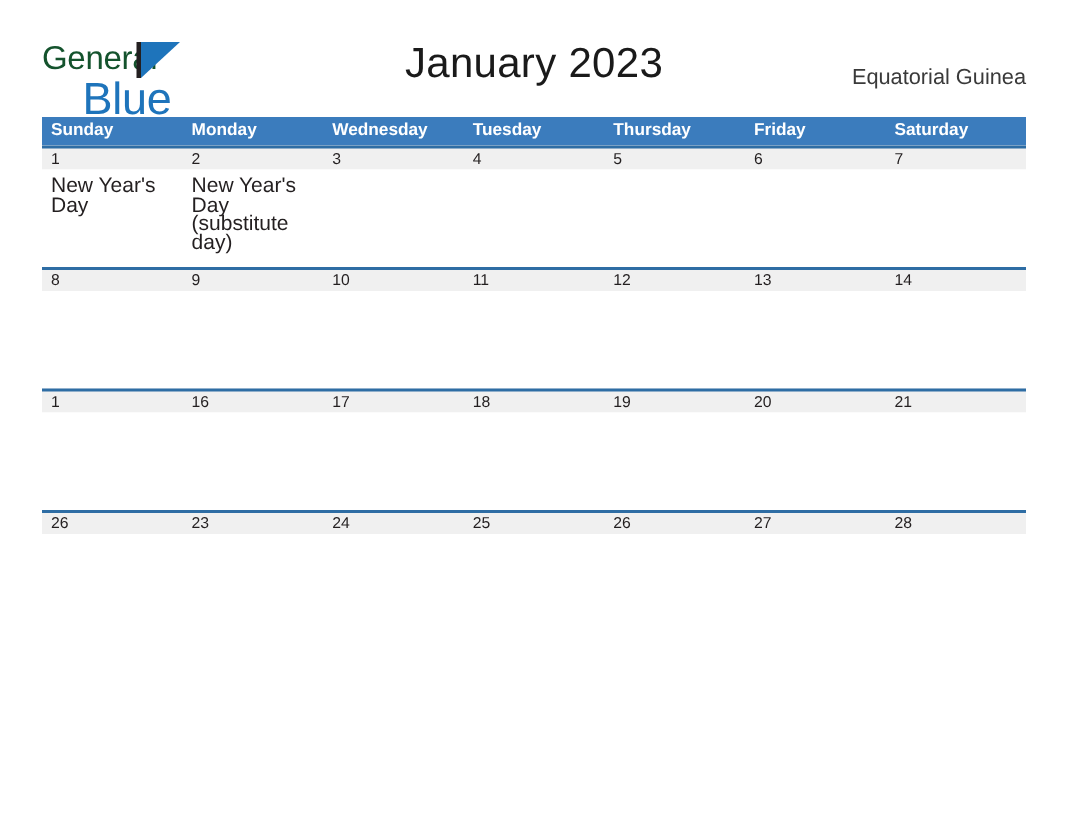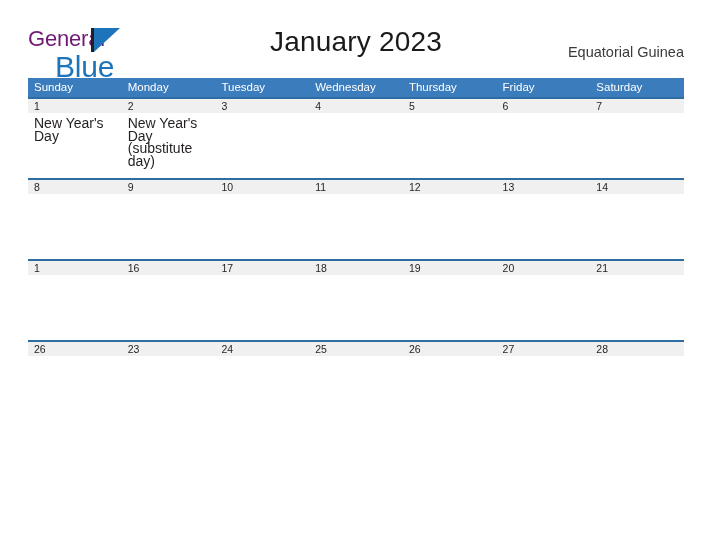--- a/index.html
+++ b/index.html
@@ -38,21 +38,21 @@
     width: 110px;
     height: 44px;
     line-height: 1;
     user-select: none;
   }
   .logo-row1 {
     position: relative;
     display: block;
     font-size: 22px;
     letter-spacing: -0.2px;
-    color: #701a75;
+    color: #14532d;
     height: 23px;
   }
   .logo-flagpole {
     position: absolute;
     left: 63px;
     top: 0px;
     width: 3px;
     height: 24px;
     background: #231f20;
   }
@@ -102,20 +102,21 @@
     left: 28px;
     top: 78px;
     width: 656px;
   }
 
   .weekday-header {
     display: flex;
     width: 100%;
     background: #3b7cbd;
     height: 19px;
+    font-weight: bold;
   }
   .weekday-cell {
     flex: 1 1 0;
     min-width: 0;
     color: #ffffff;
     font-size: 11.5px;
     line-height: 19px;
     padding-left: 6px;
     box-sizing: border-box;
     white-space: nowrap;
@@ -184,22 +185,22 @@
 
     <div class="locale-label">Equatorial Guinea</div>
 
   </div>
 
   <div class="calendar">
 
     <div class="weekday-header">
       <div class="weekday-cell">Sunday</div>
       <div class="weekday-cell">Monday</div>
+      <div class="weekday-cell">Wednesday</div>
       <div class="weekday-cell">Tuesday</div>
-      <div class="weekday-cell">Wednesday</div>
       <div class="weekday-cell">Thursday</div>
       <div class="weekday-cell">Friday</div>
       <div class="weekday-cell">Saturday</div>
     </div>
 
     <div class="week-row">
       <div class="date-band">
         <div class="date-cell">1</div>
         <div class="date-cell">2</div>
         <div class="date-cell">3</div>

